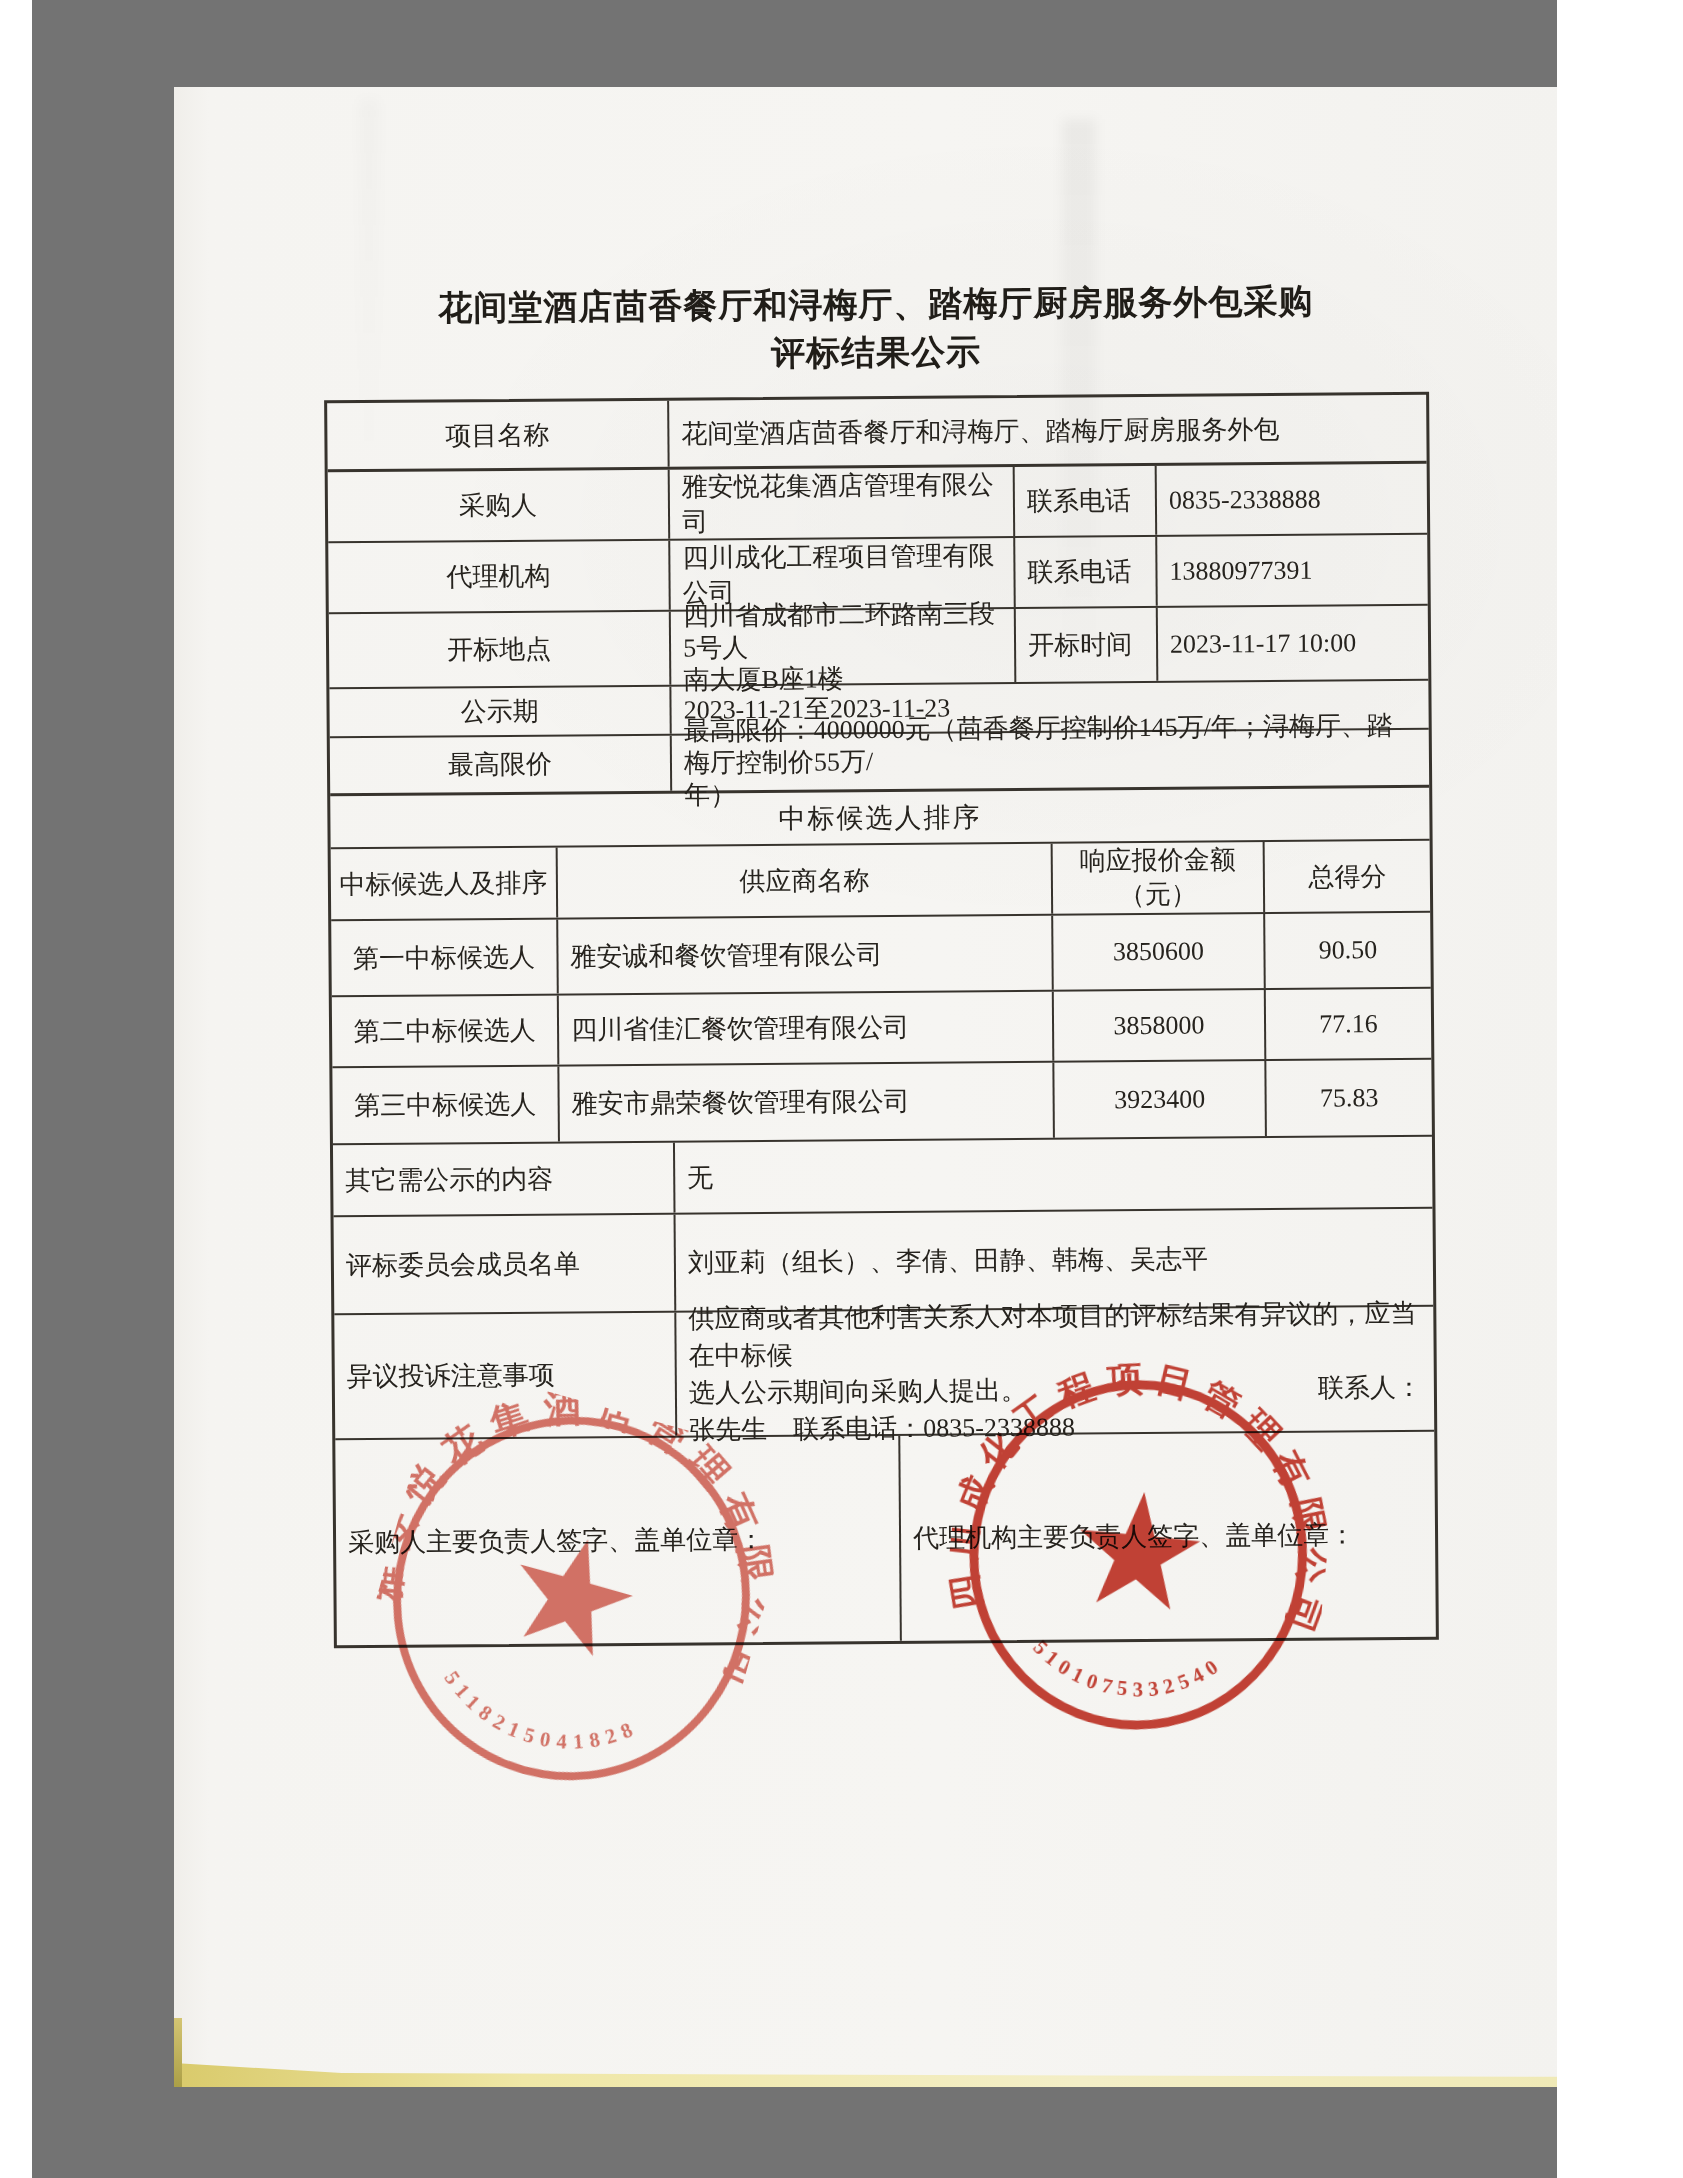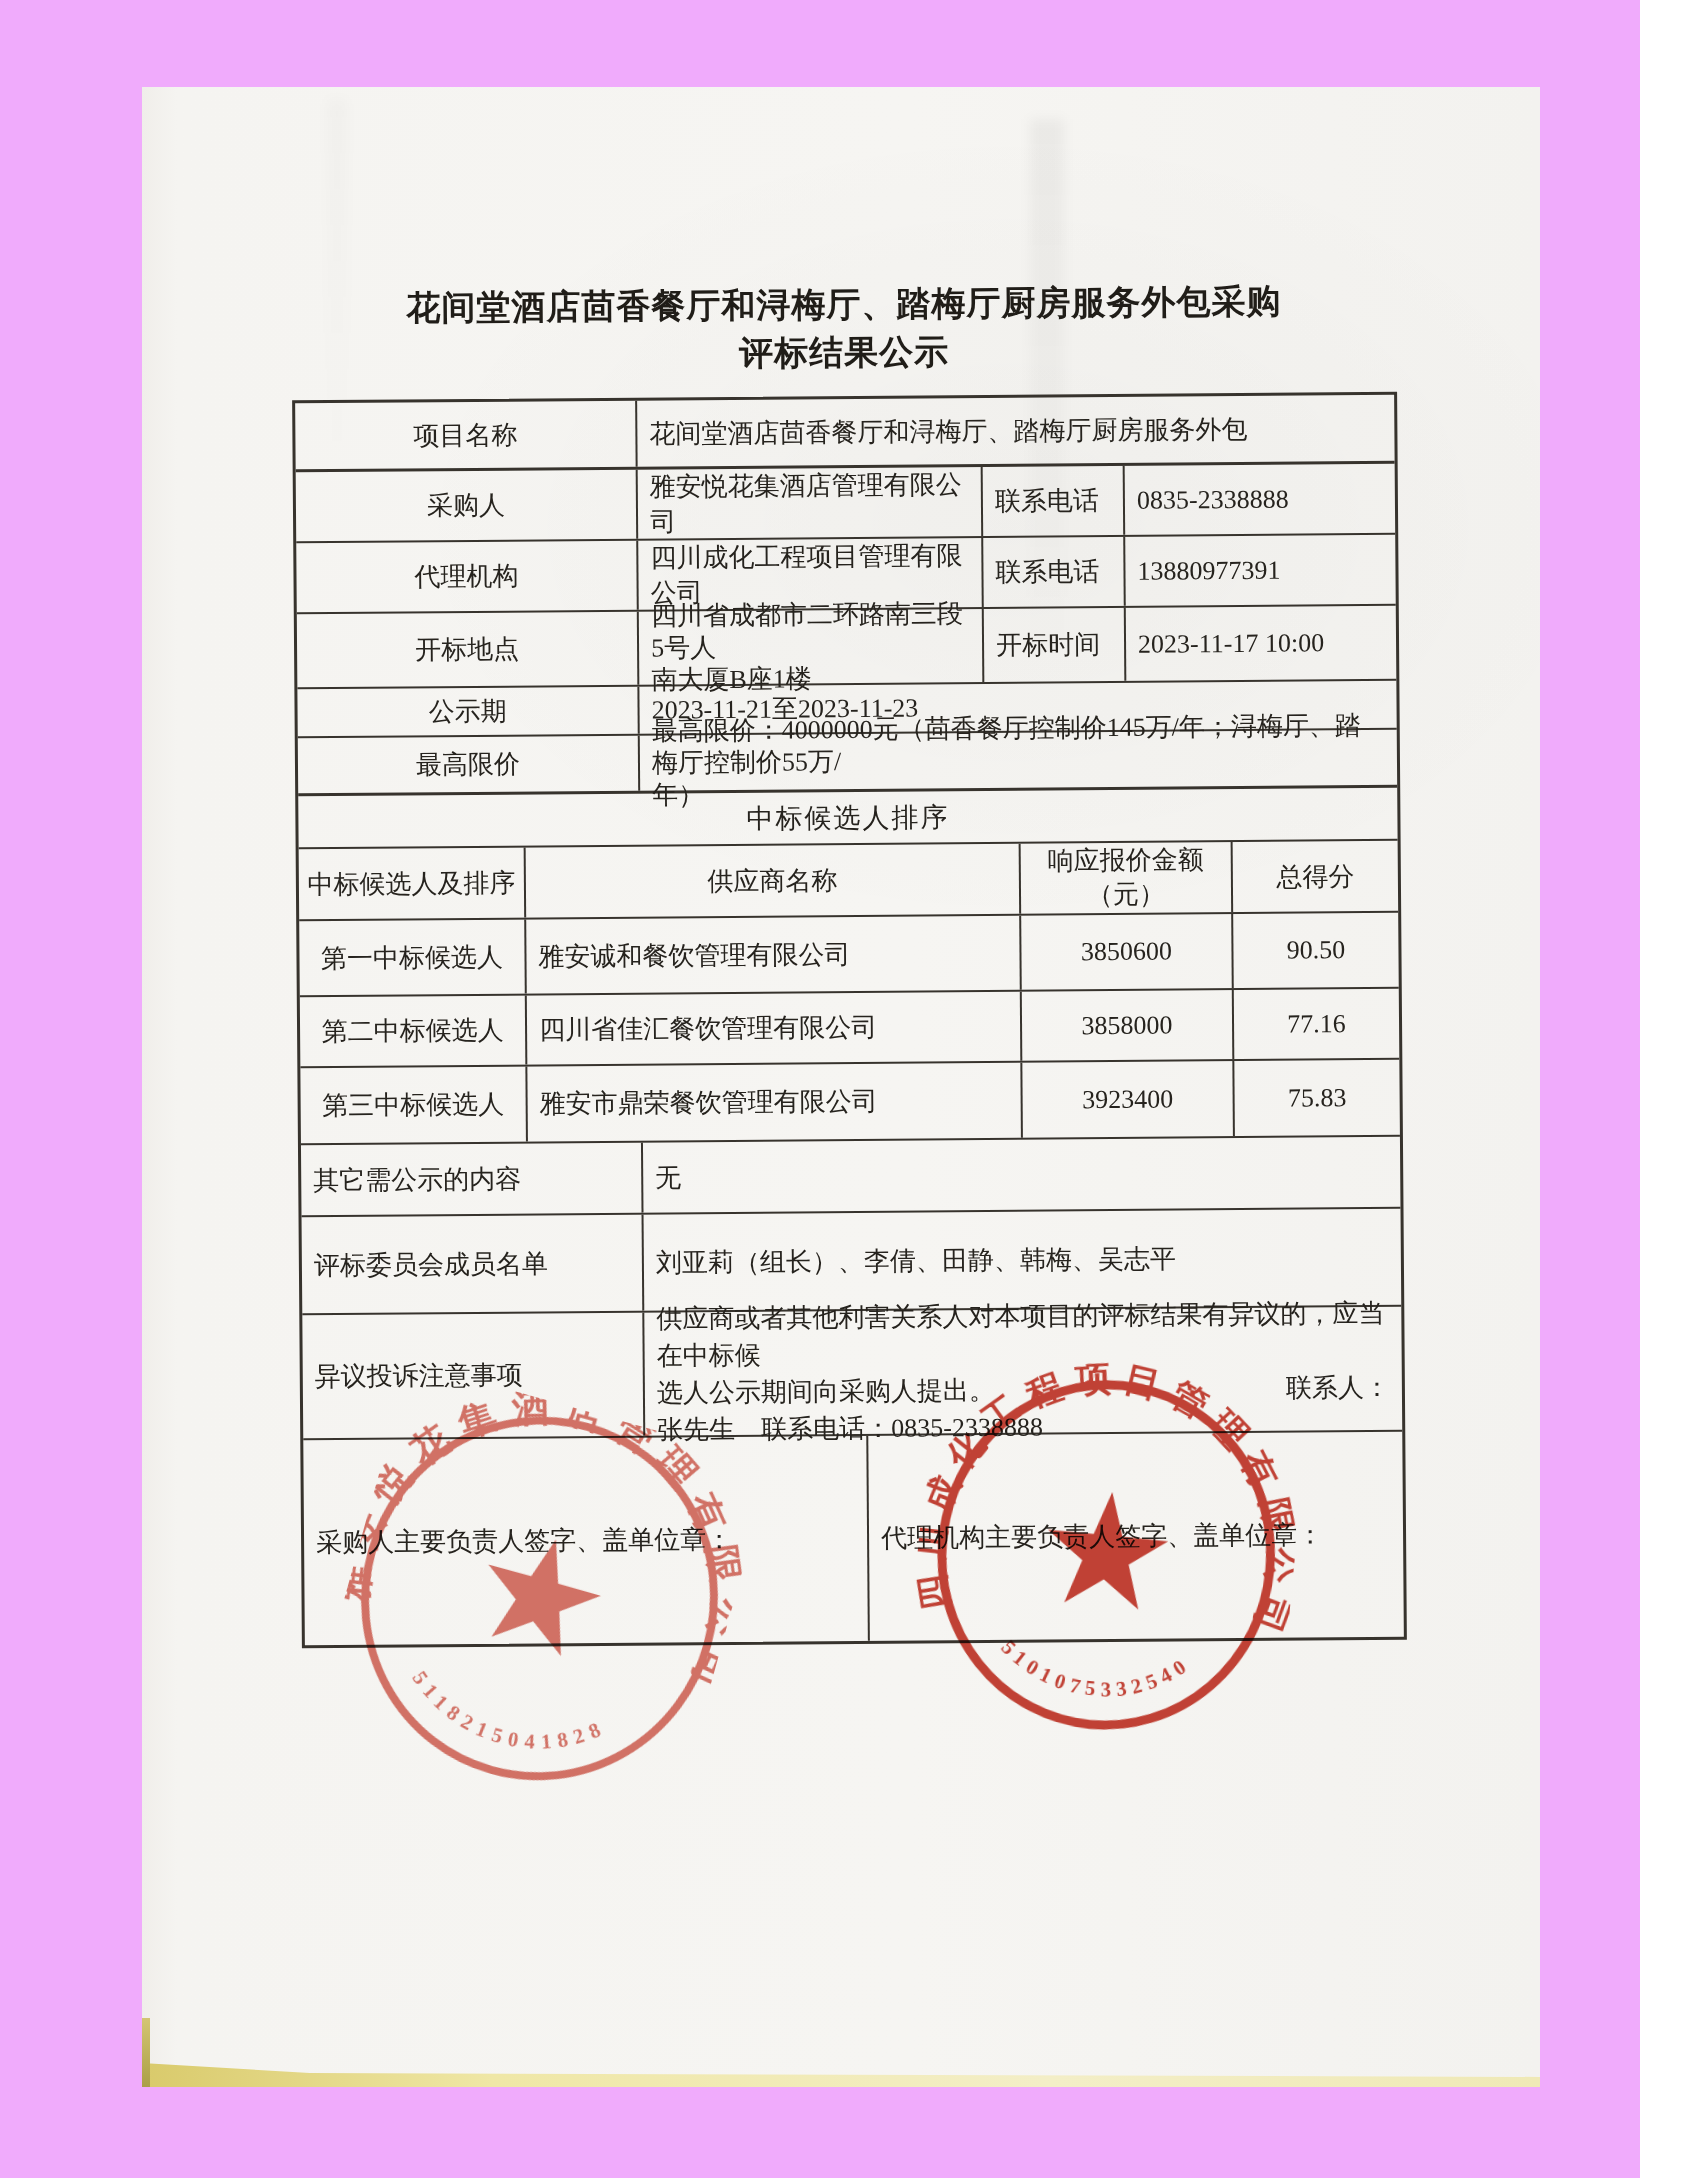--- a/index.html
+++ b/index.html
@@ -1,17 +1,17 @@
 <!DOCTYPE html>
 <html><head>
 <meta charset="utf-8">
 <style>
   html,body{margin:0;padding:0;background:#ffffff;}
-  .page{position:relative;width:1640px;height:2178px;background:#f0abfc;overflow:hidden;
-        font-family:"Liberation Serif","DejaVu Serif",serif;color:#26231e;}
+  .page{position:relative;width:1525px;height:2178px;background:#737373;overflow:hidden;
+        font-family:"Liberation Serif","DejaVu Serif",serif;color:#26231e;margin-left:32px;}
   .paper{position:absolute;left:142px;top:87px;width:1398px;height:1997px;
          background:
            radial-gradient(ellipse 891px 594px at 62% 22%, rgba(0,0,0,0.025), transparent 70%),
            linear-gradient(90deg,#f0eeea 0%,#f5f4f1 2.5%,#f6f5f2 55%,#f3f2ef 100%);}
   .streak{position:absolute;background:linear-gradient(180deg,rgba(0,0,0,0.045),rgba(0,0,0,0.0));}
   .streak.s1{left:1030px;top:119px;width:34px;height:554px;filter:blur(6px);}
   .streak.s2{left:327px;top:99px;width:20px;height:396px;filter:blur(7px);opacity:.5;}
   .yellow-edge{position:absolute;left:142px;top:2063px;width:1398px;height:24px;
          background:linear-gradient(90deg,#d9ca6b,#efe7a6 25%,#f3eec7 65%,#efe9b6 100%);
          clip-path:polygon(0 0,12% 42%,100% 58%,100% 100%,0 100%);}

